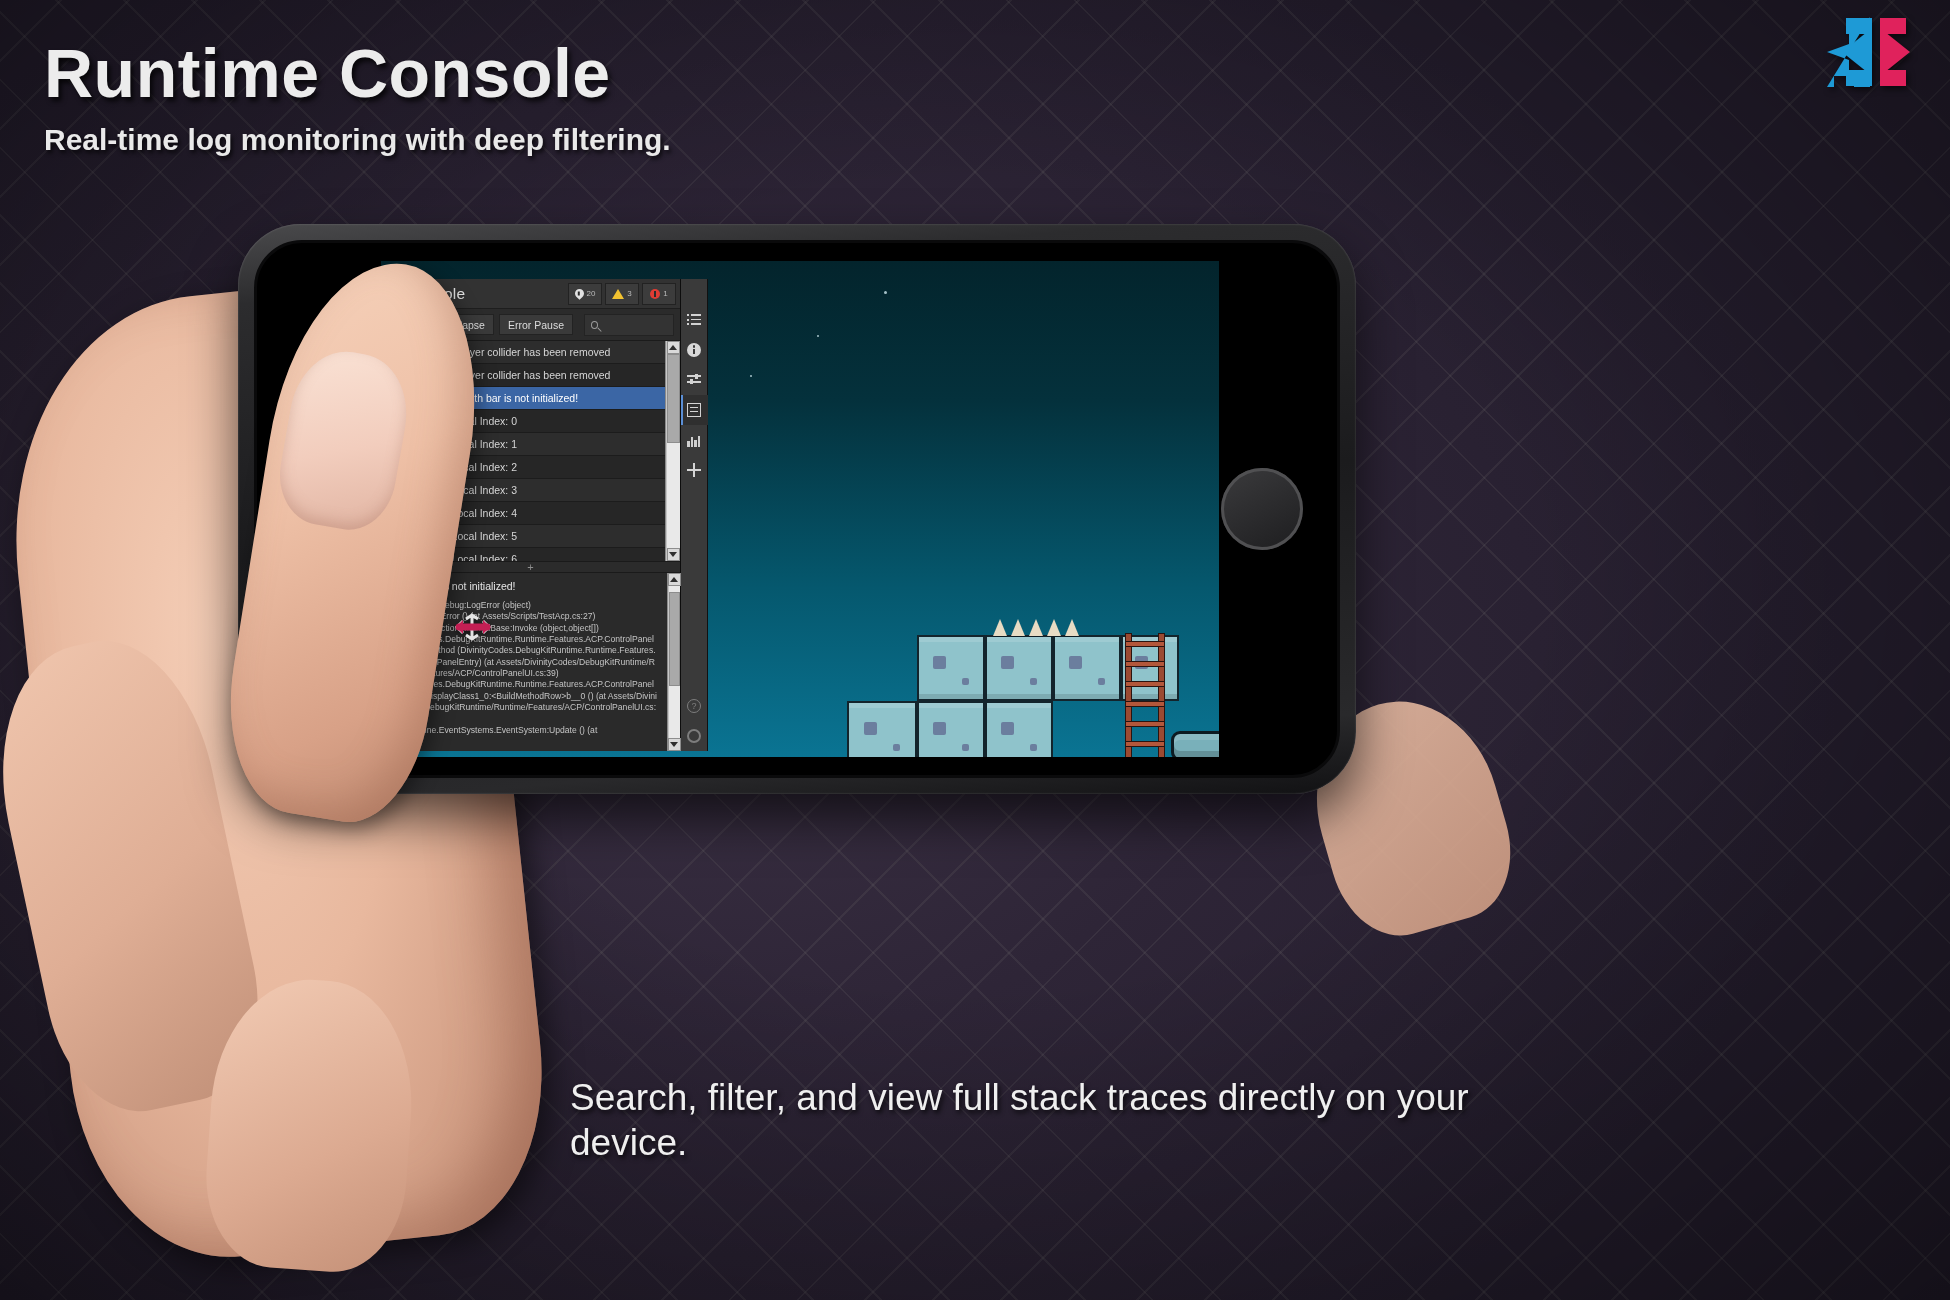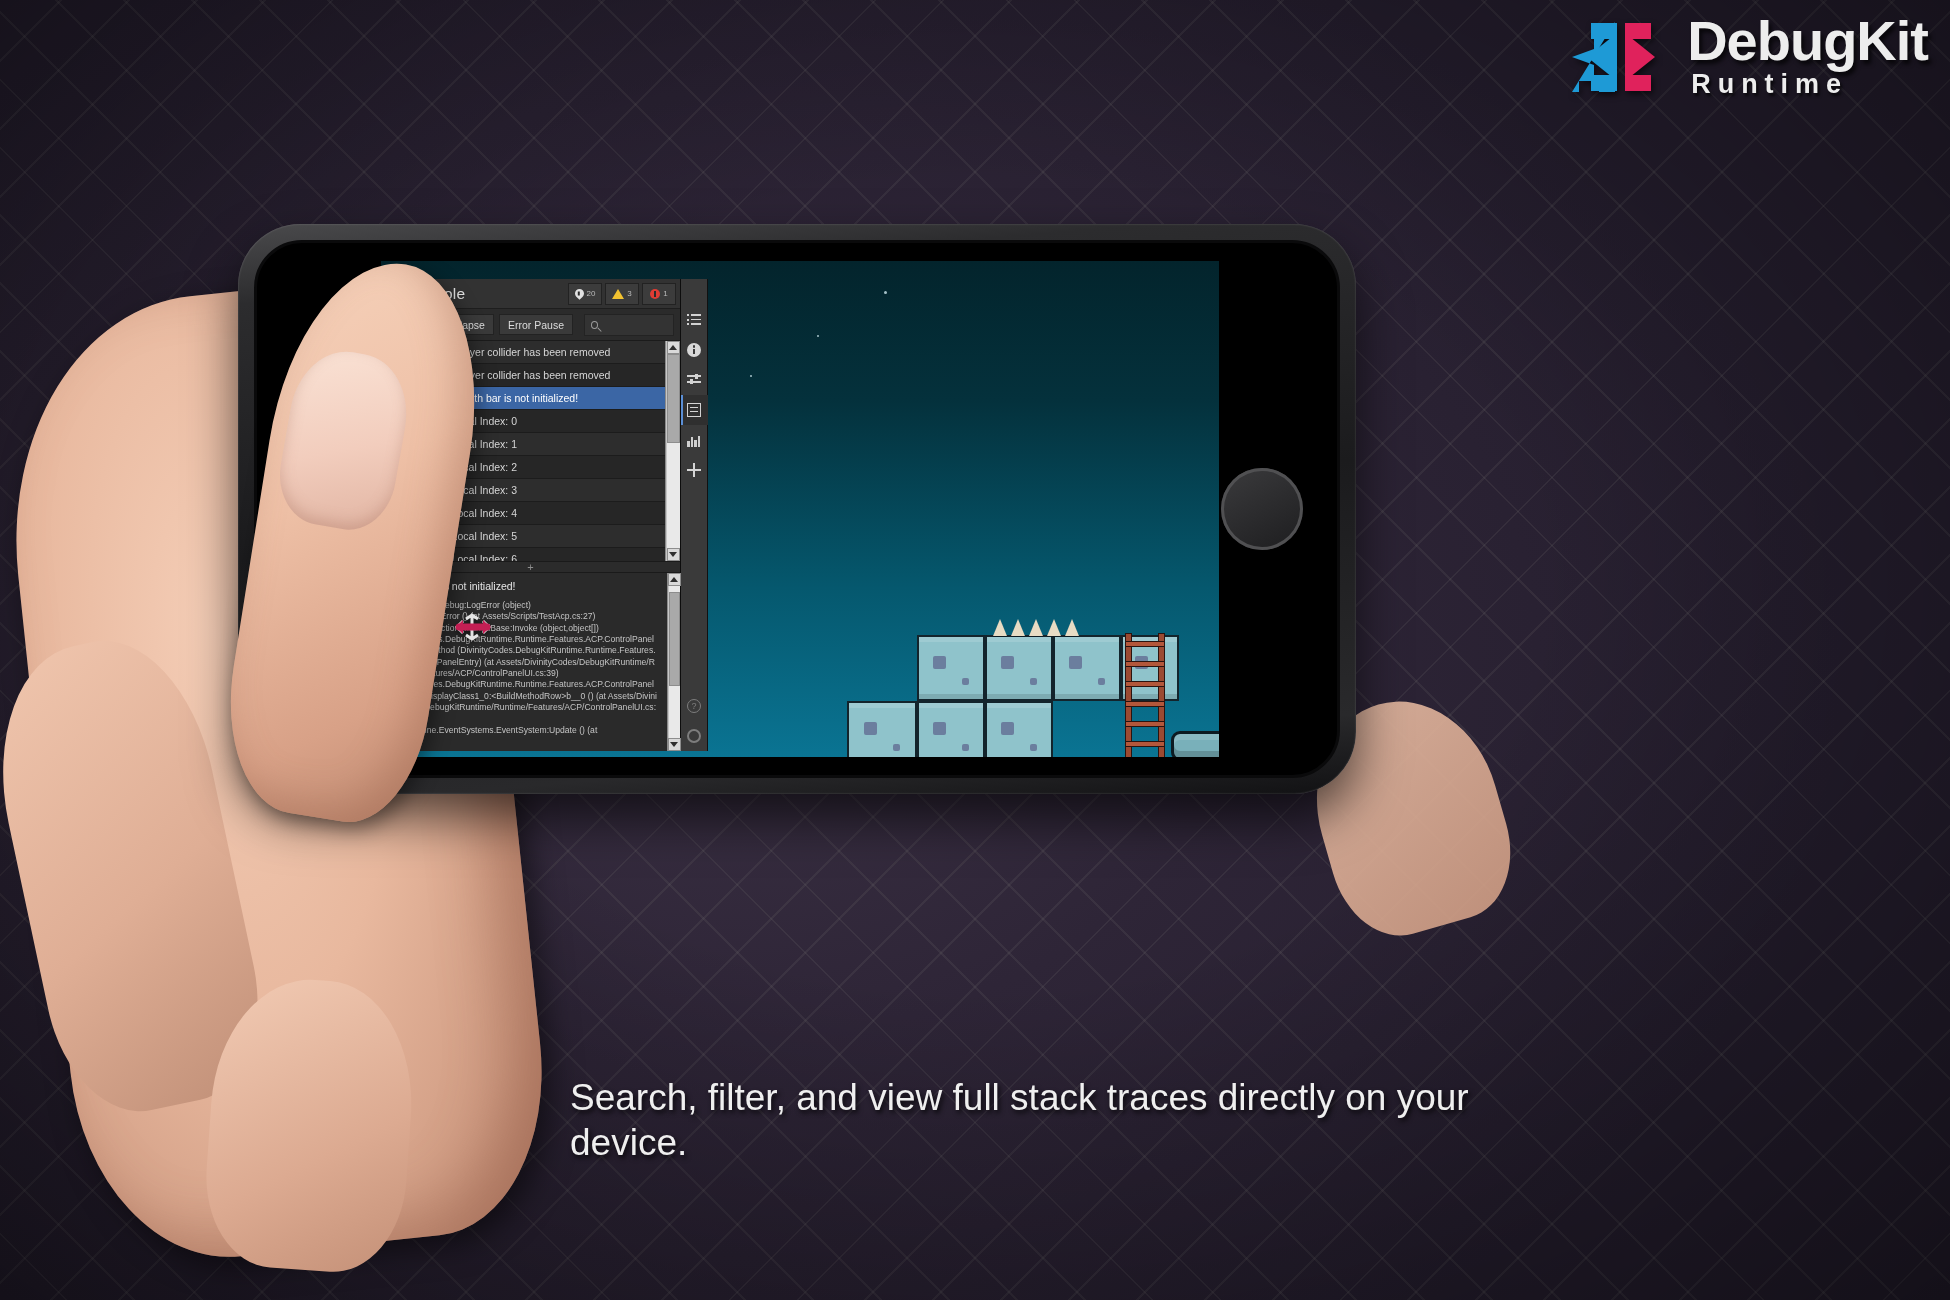--- a/index.html
+++ b/index.html
@@ -333,39 +333,37 @@
 </style>
 </head>
 <body>
 
 <div id="bg">
   <div id="bg-lattice"></div>
   <div id="bg-vig"></div>
 </div>
 
 <div id="headline">
+  <div id="title">Runtime Console</div>
+  <div id="subtitle">Real-time log monitoring with deep filtering.</div>
 </div>
 
 <div id="logo">
   <div id="logo-mark">
     <svg viewBox="0 0 104 76" width="104" height="76">
       <path d="M46 3 L46 19 L25 19 L25 30 L3 38 L25 46 L25 57 L46 57 L46 73 L30 73 L30 62 L10 62 L10 73 L3 73 Z" fill="#1e9ad6"></path>
       <path d="M20 4 L20 20 L44 20 L44 30 L64 38 L44 46 L44 56 L20 56 L20 72 L7 72" fill="none"></path>
       <polygon points="22,4 48,4 48,20 22,20" fill="#1e9ad6"></polygon>
       <polygon points="22,56 48,56 48,72 22,72" fill="#1e9ad6"></polygon>
       <polygon points="48,14 48,62 18,38" fill="#1e9ad6"></polygon>
       <polygon points="56,4 82,4 82,20 56,20" fill="#e0225c"></polygon>
       <polygon points="56,56 82,56 82,72 56,72" fill="#e0225c"></polygon>
       <polygon points="56,14 56,62 86,38" fill="#e0225c"></polygon>
     </svg>
   </div>
-  <div id="logo-text">
-    <div id="logo-main">DebugKit</div>
-    <div id="logo-sub">Runtime</div>
-  </div>
 </div>
 
 <div class="hand" id="finger-behind"></div>
 <div class="hand" id="palm"></div>
 <div class="hand" id="finger-l"></div>
 <div class="hand" id="fingertip-b"></div>
 
 <div id="phone">
   <div id="phone-inner">
     <div id="home-btn"></div>

